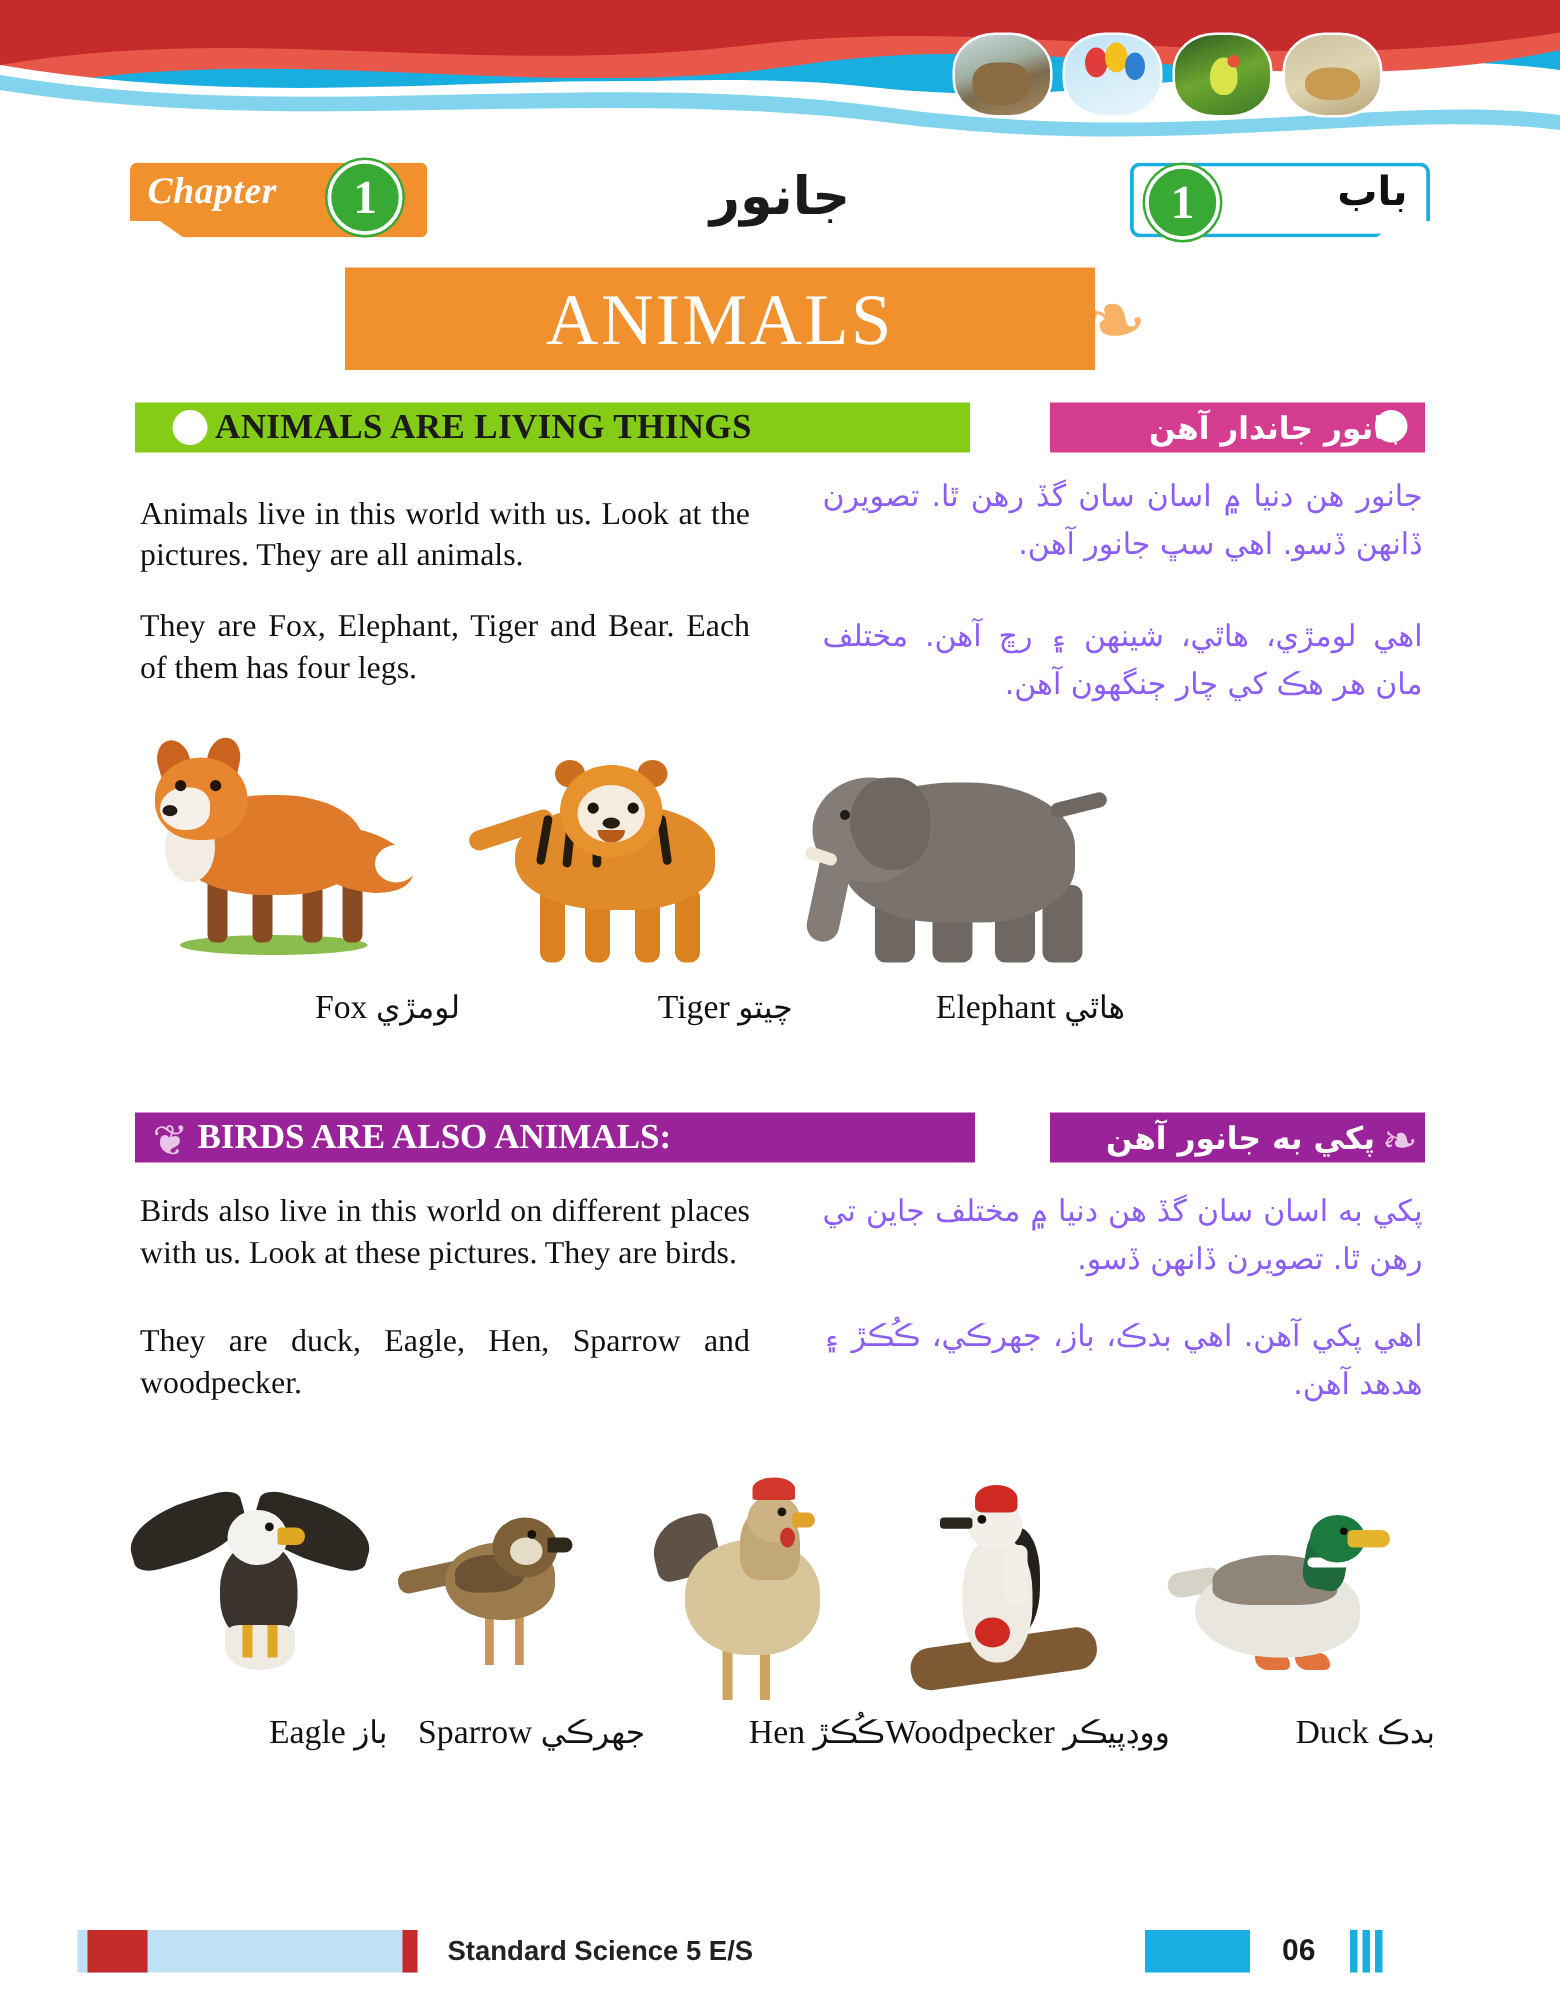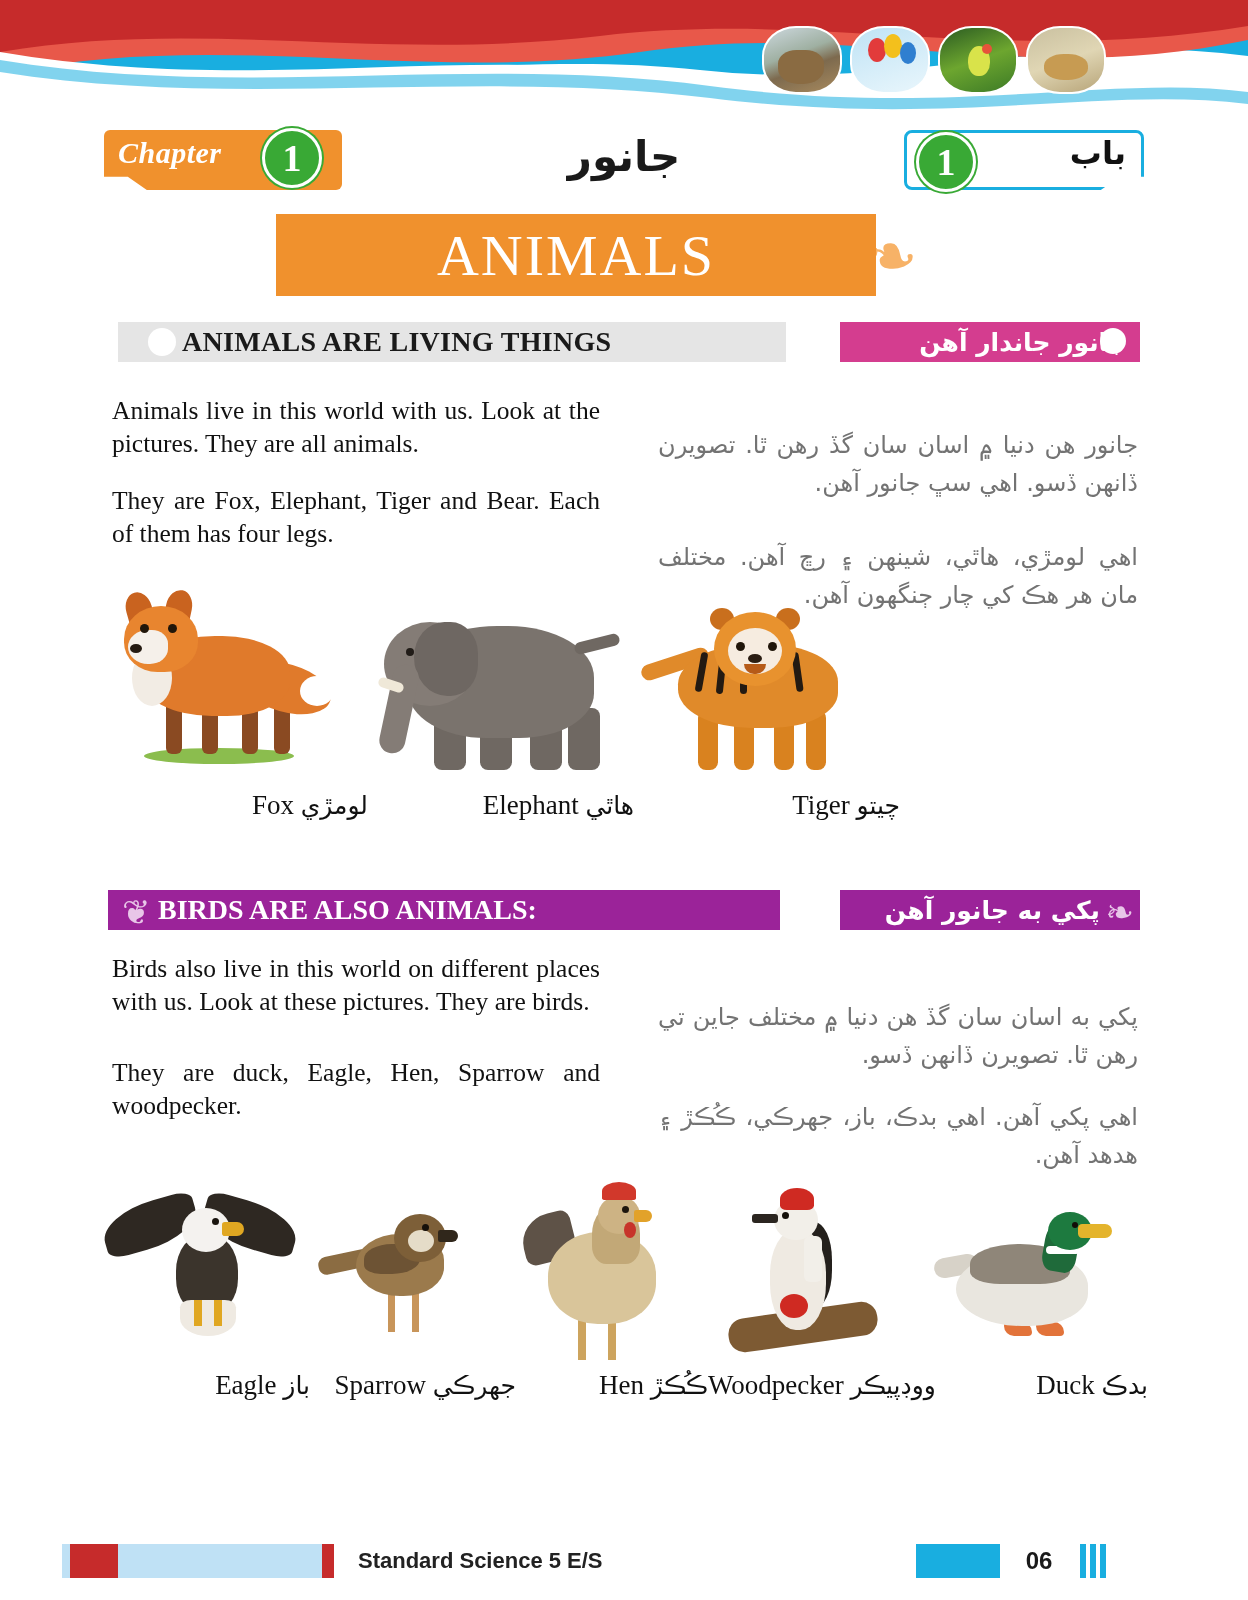--- a/index.html
+++ b/index.html
@@ -163,23 +163,23 @@
   .orn-right { left: 858px; }
 
   
   .sec-head {
     position: absolute;
     height: 40px;
     display: flex;
     align-items: center;
   }
   .sec-head-en {
-    left: 118px;
+    left: 108px;
     width: 668px;
-    background: #e5e5e5;
+    background: #84cc16;
     padding-left: 64px;
   }
   .sec-head-en .txt {
     font-family: "Liberation Serif", serif;
     font-weight: bold;
     font-size: 28px;
     color: #1a1a1a;
     letter-spacing: .3px;
   }
   .bullet-dot {
@@ -244,24 +244,23 @@
     color: #111111;
     text-align: justify;
   }
   .text-ur {
     position: absolute;
     right: 110px;
     width: 480px;
     font-family: "DejaVu Sans", sans-serif;
     font-size: 24px;
     line-height: 38px;
-    color: #737373;
+    color: #8b5cf6;
     direction: rtl;
     text-align: justify;
-    margin-top: 48px;
   }
 
   
   .figrow { position: absolute; display: flex; }
   .fig { position: relative; text-align: right; }
   .fig .art { position: relative; margin: 0 auto; }
   .caption {
     font-family: "Liberation Serif", serif;
     font-size: 27px;
     color: #111111;
@@ -506,40 +505,20 @@
       <span class="shape ellipse" style="width:9px;height:9px;background:#20160a;left:30px;top:64px"></span>
       <span class="shape ellipse" style="width:9px;height:9px;background:#20160a;left:58px;top:64px"></span>
       <span class="shape ellipse" style="width:12px;height:9px;background:#241a12;left:20px;top:84px"></span>
     </div>
     <div class="caption">
       <span>Fox</span>
       <span class="ur">لومڙي</span>
     </div>
   </div>
 
-
-  <div class="fig" style="width:266px">
-    <div class="art" style="width:266px;height:230px">
-      <span class="shape ele-leg" style="left:66px"></span>
-      <span class="shape ele-leg" style="left:112px"></span>
-      <span class="shape ele-leg" style="left:162px"></span>
-      <span class="shape ele-leg" style="left:200px"></span>
-      <span class="shape ele-body"></span>
-      <span class="shape ele-head"></span>
-      <span class="shape ele-ear"></span>
-      <span class="shape ele-trunk"></span>
-      <span class="shape ele-tusk"></span>
-      <span class="shape ellipse" style="width:8px;height:8px;background:#211c18;left:38px;top:88px"></span>
-      <span class="shape" style="width:46px;height:12px;background:#6f6862;border-radius:8px;left:206px;top:78px;transform:rotate(-14deg)"></span>
-    </div>
-    <div class="caption">
-      <span>Elephant</span>
-      <span class="ur">هاٿي</span>
-    </div>
-  </div>
 
   <div class="fig" style="width:266px">
     <div class="art" style="width:266px;height:230px">
       <span class="shape tig-leg" style="left:64px"></span>
       <span class="shape tig-leg" style="left:100px"></span>
       <span class="shape tig-leg" style="left:140px"></span>
       <span class="shape tig-leg" style="left:172px"></span>
       <span class="shape tig-tail"></span>
       <span class="shape tig-body"></span>
       <span class="shape tig-stripe" style="width:7px;height:40px;left:64px;top:92px;transform:rotate(10deg)"></span>
@@ -553,20 +532,40 @@
       <span class="shape tig-eye" style="left:102px"></span>
       <span class="shape tig-eye" style="left:134px"></span>
       <span class="shape ellipse" style="width:14px;height:9px;background:#2a1d12;left:114px;top:94px"></span>
       <span class="shape" style="width:22px;height:10px;background:#b65b18;border-radius:0 0 12px 12px;left:110px;top:104px"></span>
     </div>
     <div class="caption">
       <span>Tiger</span>
       <span class="ur">چيتو</span>
     </div>
   </div>
+
+  <div class="fig" style="width:266px">
+    <div class="art" style="width:266px;height:230px">
+      <span class="shape ele-leg" style="left:66px"></span>
+      <span class="shape ele-leg" style="left:112px"></span>
+      <span class="shape ele-leg" style="left:162px"></span>
+      <span class="shape ele-leg" style="left:200px"></span>
+      <span class="shape ele-body"></span>
+      <span class="shape ele-head"></span>
+      <span class="shape ele-ear"></span>
+      <span class="shape ele-trunk"></span>
+      <span class="shape ele-tusk"></span>
+      <span class="shape ellipse" style="width:8px;height:8px;background:#211c18;left:38px;top:88px"></span>
+      <span class="shape" style="width:46px;height:12px;background:#6f6862;border-radius:8px;left:206px;top:78px;transform:rotate(-14deg)"></span>
+    </div>
+    <div class="caption">
+      <span>Elephant</span>
+      <span class="ur">هاٿي</span>
+    </div>
+  </div>
 </div>
 
 <div class="sec-head sec2-en" style="top:890px">
   <span class="flourish" style="left:14px;top:2px;color:#e8c6e8">❦</span>
   <span class="txt">BIRDS ARE ALSO ANIMALS:</span>
 </div>
 <div class="sec-head sec2-ur" style="top:890px">
   <span class="flourish" style="right:6px;top:2px;color:#e8c6e8">❧</span>
   <span class="txt">پکي به جانور آهن</span>
 </div>

